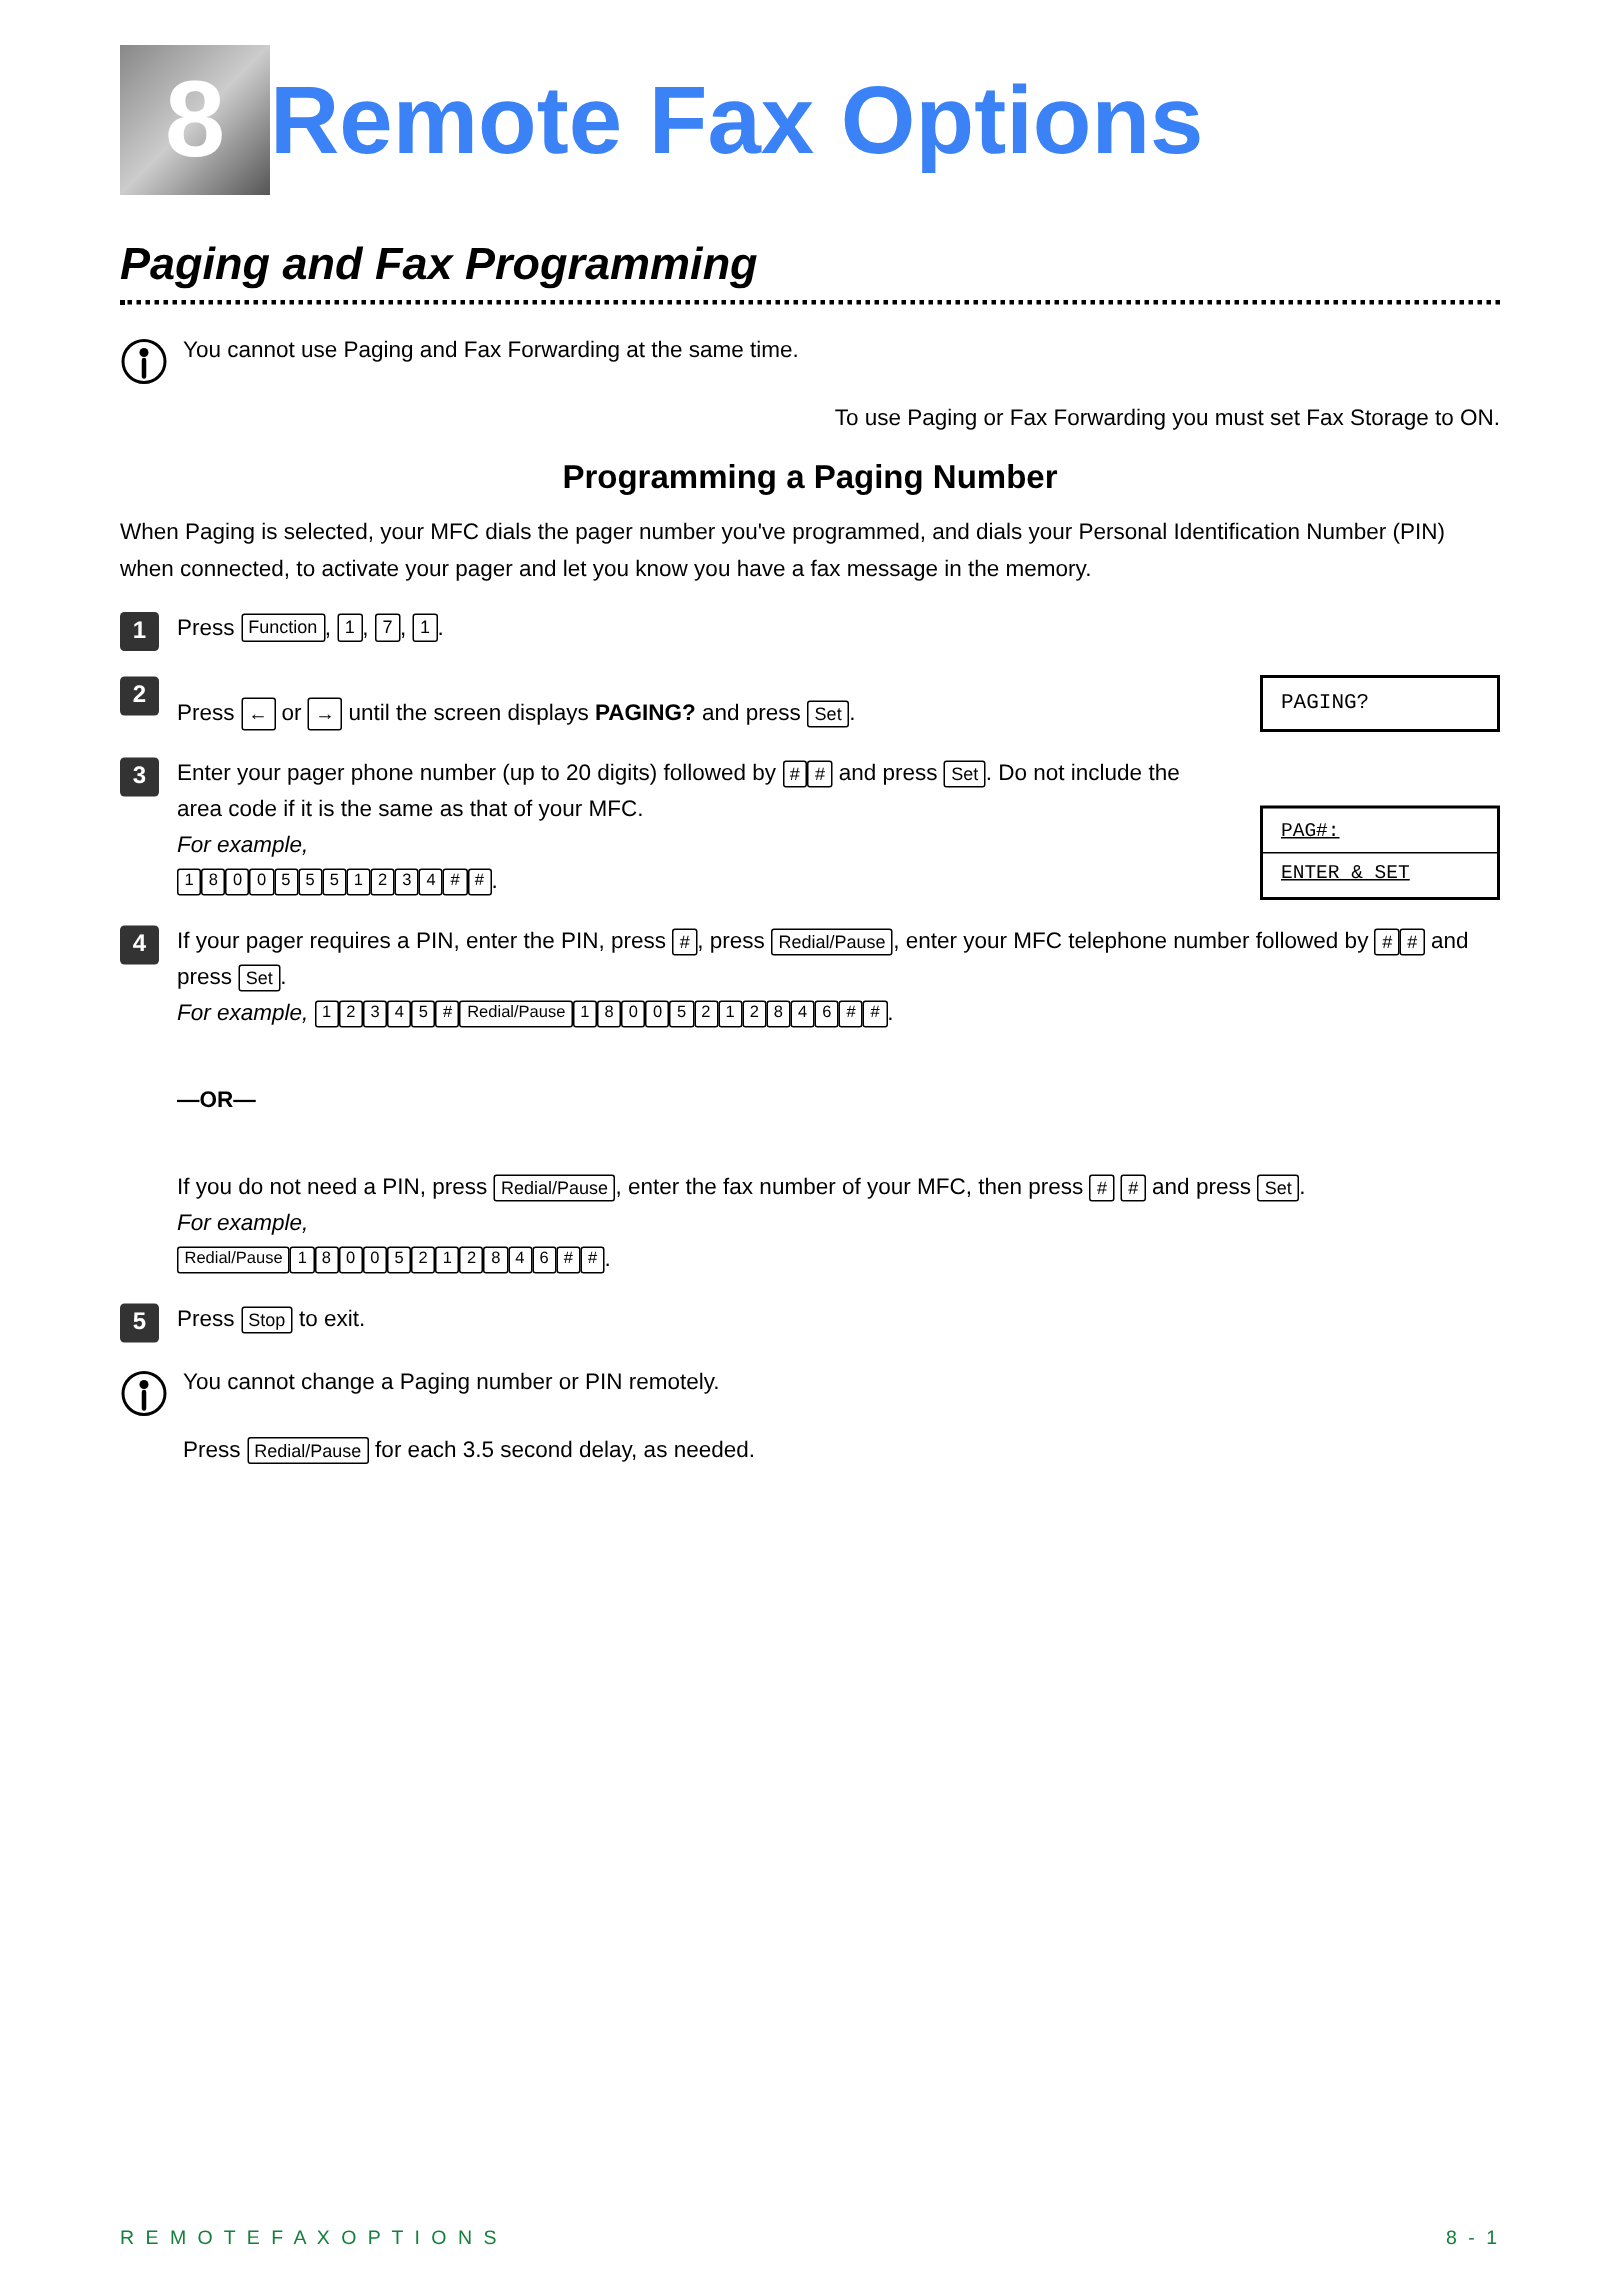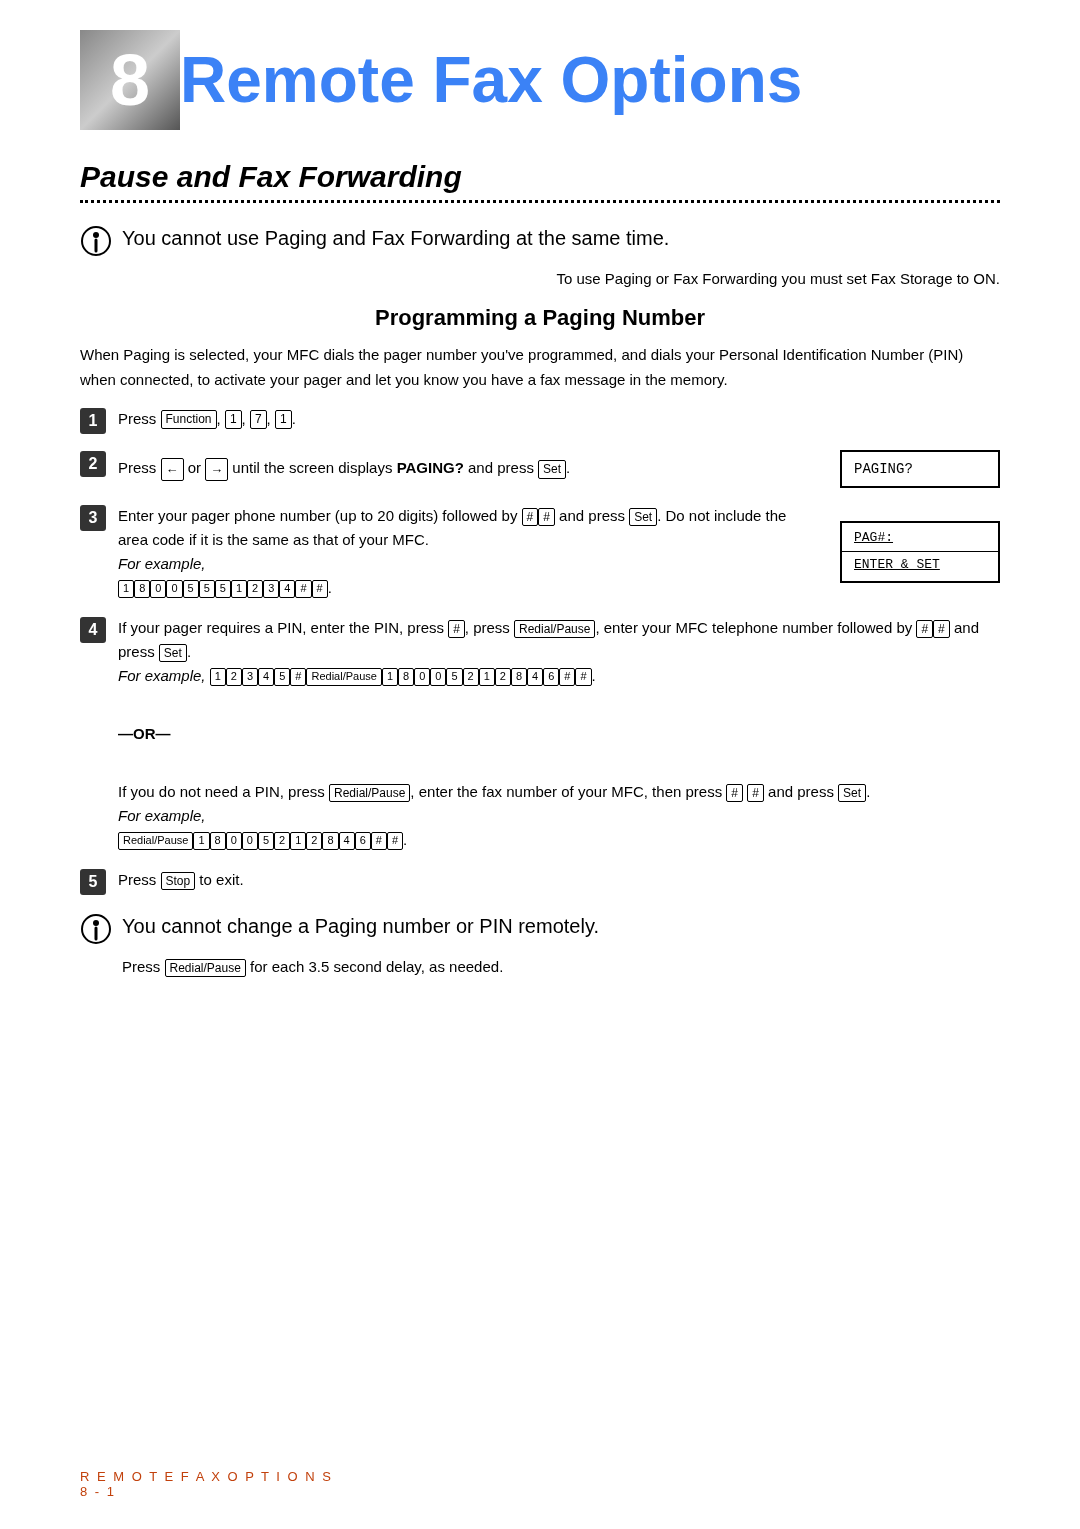--- a/index.html
+++ b/index.html
@@ -62,21 +62,21 @@
       margin-bottom: 10px;
     }
     .note-icon {
       width: 32px;
       height: 32px;
       flex-shrink: 0;
       margin-right: 10px;
       margin-top: 2px;
     }
     .note-text {
-      font-size: 20px;
+      font-size: 15px;
       line-height: 1.5;
     }
 
     .plain-text {
       font-size: 15px;
       line-height: 1.6;
       margin-bottom: 14px;
       margin-left: 0;
     }
 
@@ -188,22 +188,21 @@
     .footer {
       position: absolute;
       bottom: 30px;
       left: 0;
       right: 0;
       display: flex;
       justify-content: space-between;
       padding: 0 80px;
       font-size: 13px;
       letter-spacing: 2px;
-      color: #c2410c;
-      flex-direction: column;
+      color: #15803d;
     }
 
     
     .arrow-key {
       display: inline-block;
       border: 1.5px solid #000;
       border-radius: 2px;
       padding: 0 4px;
       font-size: 13px;
       vertical-align: middle;
@@ -211,36 +210,36 @@
 
     .body-paragraph {
       font-size: 15px;
       line-height: 1.65;
       margin-bottom: 14px;
     }
 
     .step-row {
       display: flex;
       gap: 20px;
-      align-items: center;
+      align-items: flex-end;
     }
   </style>
 </head>
 <body>
 
 <div class="header">
   <div class="chapter-number-box">
     <span>8</span>
   </div>
   <div class="chapter-title">
     <span>Remote Fax Options</span>
   </div>
 </div>
 
-<div class="section-title">Pause and Fax Forwarding</div>
+<div class="section-title">Paging and Fax Programming</div>
 <hr class="dotted-line">
 
 <div class="note-row">
   <svg class="note-icon" viewBox="0 0 32 32" xmlns="http://www.w3.org/2000/svg">
     <circle cx="16" cy="16" r="14" fill="none" stroke="#000" stroke-width="2"></circle>
     <circle cx="16" cy="10" r="3" fill="#000"></circle>
     <line x1="16" y1="15" x2="16" y2="26" stroke="#000" stroke-width="3" stroke-linecap="round"></line>
   </svg>
   <span class="note-text">You cannot use Paging and Fax Forwarding at the same time.</span>
 </div>

